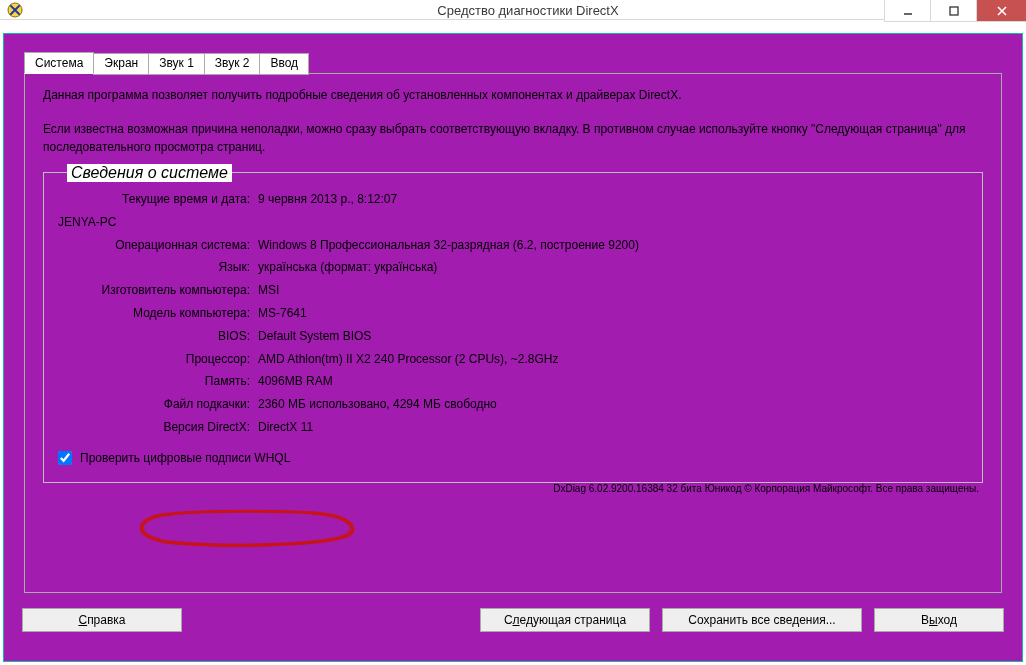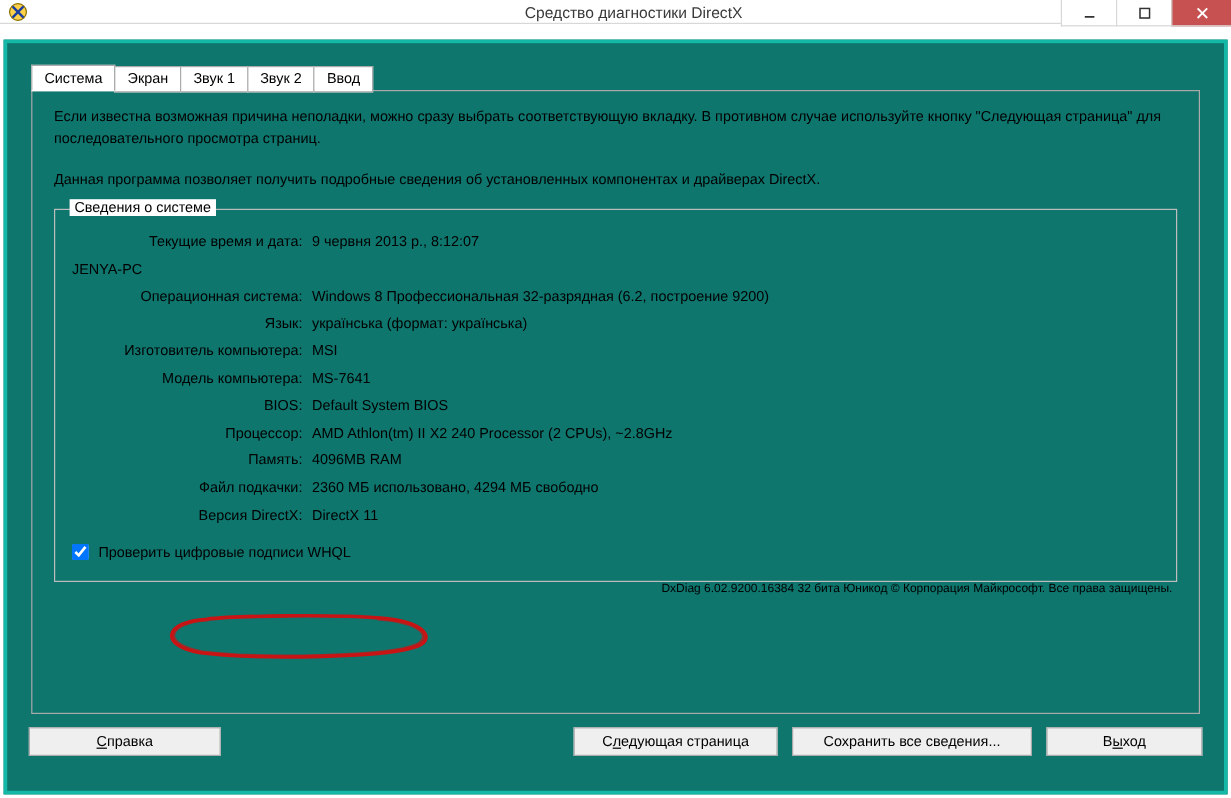--- a/index.html
+++ b/index.html
@@ -10,38 +10,38 @@
   .titlebar { height: 20px; background: #fff; border-bottom: 1px solid #d8d8d8; display: flex; align-items: center; position: relative; }
   .titlebar .icon-wrap { width: 30px; display:flex; align-items:center; justify-content:center; }
   .titlebar .title { flex: 1; text-align: center; font-size: 13px; color: #393939; padding-top:2px;}
   .win-btns { position: absolute; right: 0; top: 0; display: flex; height: 30px; }
   .win-btn { width: 46px; height: 22px; display:flex; align-items:center; justify-content:center; background:#fff; border-left:1px solid #d8d8d8; border-bottom:1px solid #d8d8d8;}
   .win-btn.min, .win-btn.max { color:#444; }
   .win-btn.close { background:#c75050; color:#fff; width:50px;}
   .win-btn svg { display:block; }
 
   
-  .window-body { position:absolute; left:3px; right:3px; top:33px; bottom:3px; border:3px solid #14b8a6; background:#0f766e;}
+  .window-body { position:absolute; left:3px; right:3px; top:33px; bottom:3px; border:1px solid #14b8a6; background:#a21caf;}
   .content-pad { padding: 18px 20px 10px 20px; }
 
   
   .tabs { display:flex; position:relative; z-index:2;}
   .tab { border:1px solid #aaa; border-bottom:none; background:#fff; padding:3px 10px 3px 10px; margin-right:-1px; font-size:12px; position:relative;}
   .tab.active { background:#fff; border-bottom:1px solid #fff; z-index:3;}
   .tab:not(.active){ border-bottom:1px solid #aaa; top:1px; padding-top:2px; padding-bottom:2px;}
 
   .tab-panel { border:1px solid #aaa; margin-top:-1px; padding: 12px 18px 16px 18px; position:relative; z-index:1; min-height:520px;}
 
   .intro { line-height:1.5; margin-bottom:14px; }
   .intro p { margin:0 0 16px 0; }
 
   
   .group { margin-top: 8px; }
   .group-frame { border:1px solid #bdbdbd; padding: 18px 10px 14px 10px; position:relative; }
-  .group-title { position:absolute; top:-9px; left:12px; background:#fff; padding:0 4px; font-size:12px; }
+  .group-title { position:absolute; top:-9px; left:23px; background:#fff; padding:0 4px; font-size:16px;font-style:italic; }
 
   .row { display:flex; margin-bottom:6px; line-height:1.4;}
   .row .label { width: 200px; text-align:right; padding-right:4px;}
   .row .value { flex:1; padding-left:4px;}
 
   .whql { margin-top:12px; display:flex; align-items:center; gap:5px; }
   .whql input { width:14px; height:14px; }
 
   .copyright { text-align:right; font-size:10px; padding-right:4px;}
 
@@ -96,22 +96,22 @@
       <div class="tab active">Система</div>
       <div class="tab">Экран</div>
       <div class="tab">Звук 1</div>
       <div class="tab">Звук 2</div>
       <div class="tab">Ввод</div>
     </div>
 
     <div class="tab-panel">
 
       <div class="intro">
+        <p>Данная программа позволяет получить подробные сведения об установленных компонентах и драйверах DirectX.</p>
         <p>Если известна возможная причина неполадки, можно сразу выбрать соответствующую вкладку. В противном случае используйте кнопку "Следующая страница" для последовательного просмотра страниц.</p>
-        <p>Данная программа позволяет получить подробные сведения об установленных компонентах и драйверах DirectX.</p>
       </div>
 
       <div class="group">
         <div class="group-frame">
           <span class="group-title">Сведения о системе</span>
 
           <div id="rows">
               <div class="row">
                 <div class="label">Текущие время и дата:</div>
                 <div class="value">9 червня 2013 р., 8:12:07</div>

